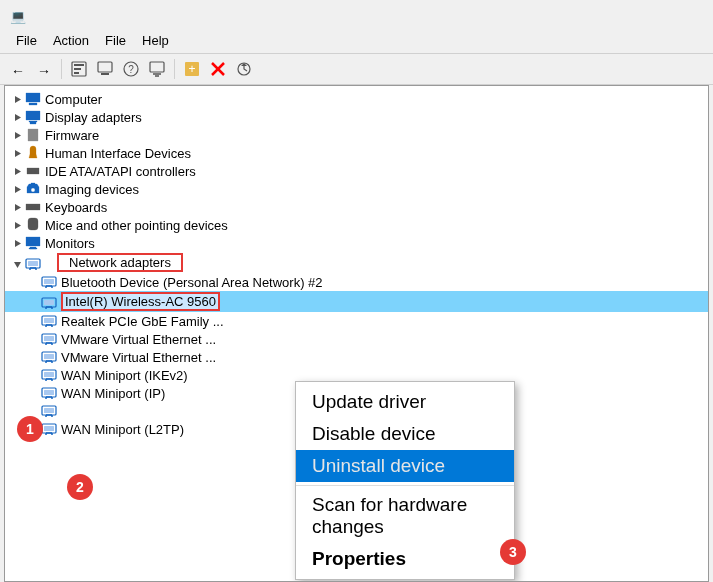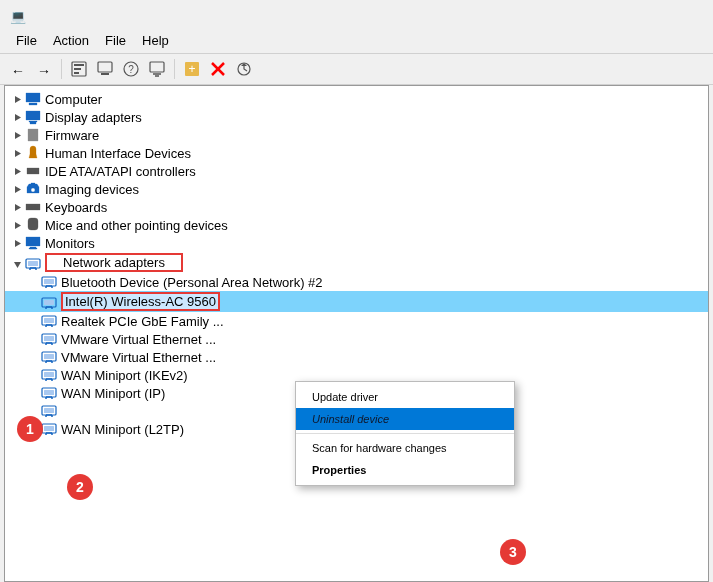--- a/index.html
+++ b/index.html
@@ -105,21 +105,22 @@
       margin-right: 4px;
       flex-shrink: 0;
       font-size: 14px;
     }
 
     .tree-label { font-size: 13px; }
 
     
     .network-label-box {
       border: 2px solid #e53935;
-      padding: 0 16px;
+      padding: 0 10px;
+      margin-left: 12px;
     }
 
     
     .selected-item-box {
       border: 2px solid #e53935;
       background: #cce8ff;
       padding: 0 2px;
     }
 
     
@@ -130,26 +131,25 @@
       background: white;
       border: 1px solid #bbb;
       box-shadow: 3px 3px 8px rgba(0,0,0,0.3);
       width: 220px;
       padding: 4px 0;
       z-index: 100;
     }
     .ctx-item {
       padding: 5px 16px;
       cursor: pointer;
-      font-size: 11px;
+      font-size: 19px;
     }
     .ctx-item.active {
       background: #0078d7;
-      color: #0f172a;
-      font-style: italic;
+      color: #e5e5e5;
     }
     .ctx-item.bold { font-weight: 700; }
     .ctx-separator { height: 1px; background: #ddd; margin: 3px 0; }
 
     
     .badge {
       position: absolute;
       width: 26px; height: 26px;
       border-radius: 50%;
       background: #e53935;
@@ -480,20 +480,21 @@
     <line x1="11" y1="12" x2="11" y2="14" stroke="#1565c0" stroke-width="1.5"></line>
   </svg>
         </div>
         <span class="tree-label">WAN Miniport (L2TP)</span>
       </div>
     </div>
 
   <div class="context-menu" id="context-menu">
 
   <div class="ctx-item">Update driver</div>
+      <div class="ctx-item">Disable device</div>
       <div class="ctx-item active">Uninstall device</div>
       <div class="ctx-separator"></div>
       <div class="ctx-item">Scan for hardware changes</div>
       <div class="ctx-item bold">Properties</div>
     </div>
 
   <div id="badges-container">
       <div class="badge" style="left: 12px; top: 330px;">1</div>
       <div class="badge" style="left: 62px; top: 388px;">2</div>
       <div class="badge" style="left: 495px; top: 453px;">3</div>

